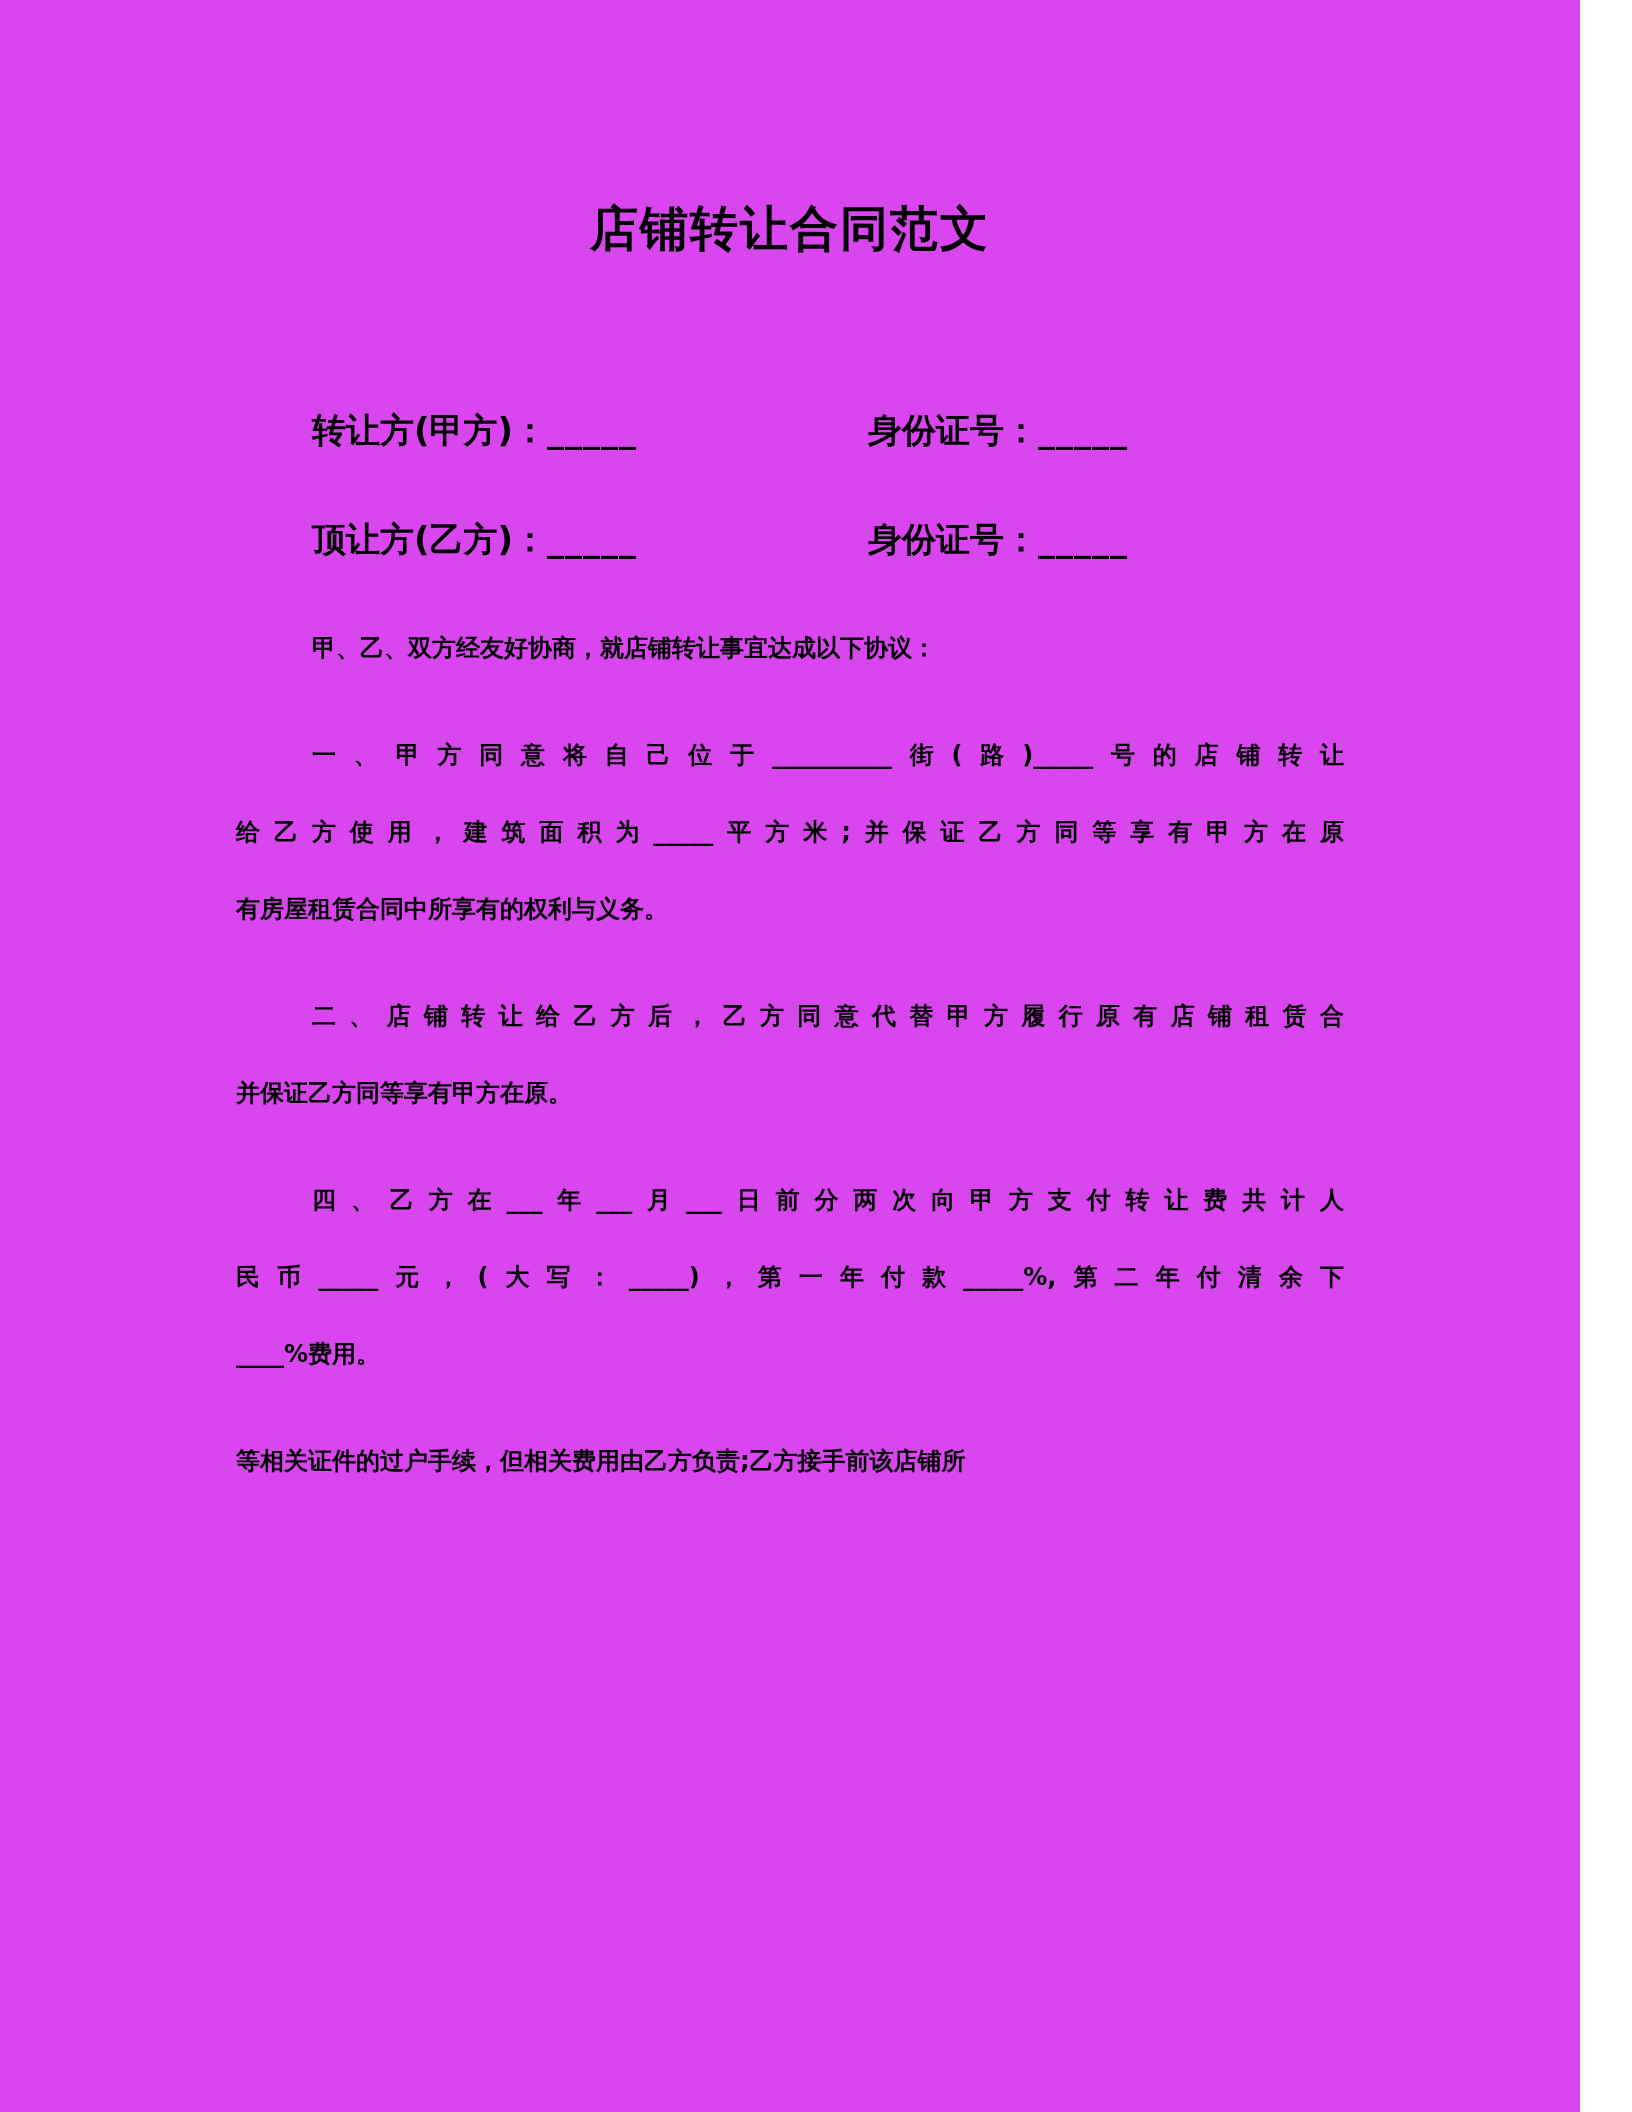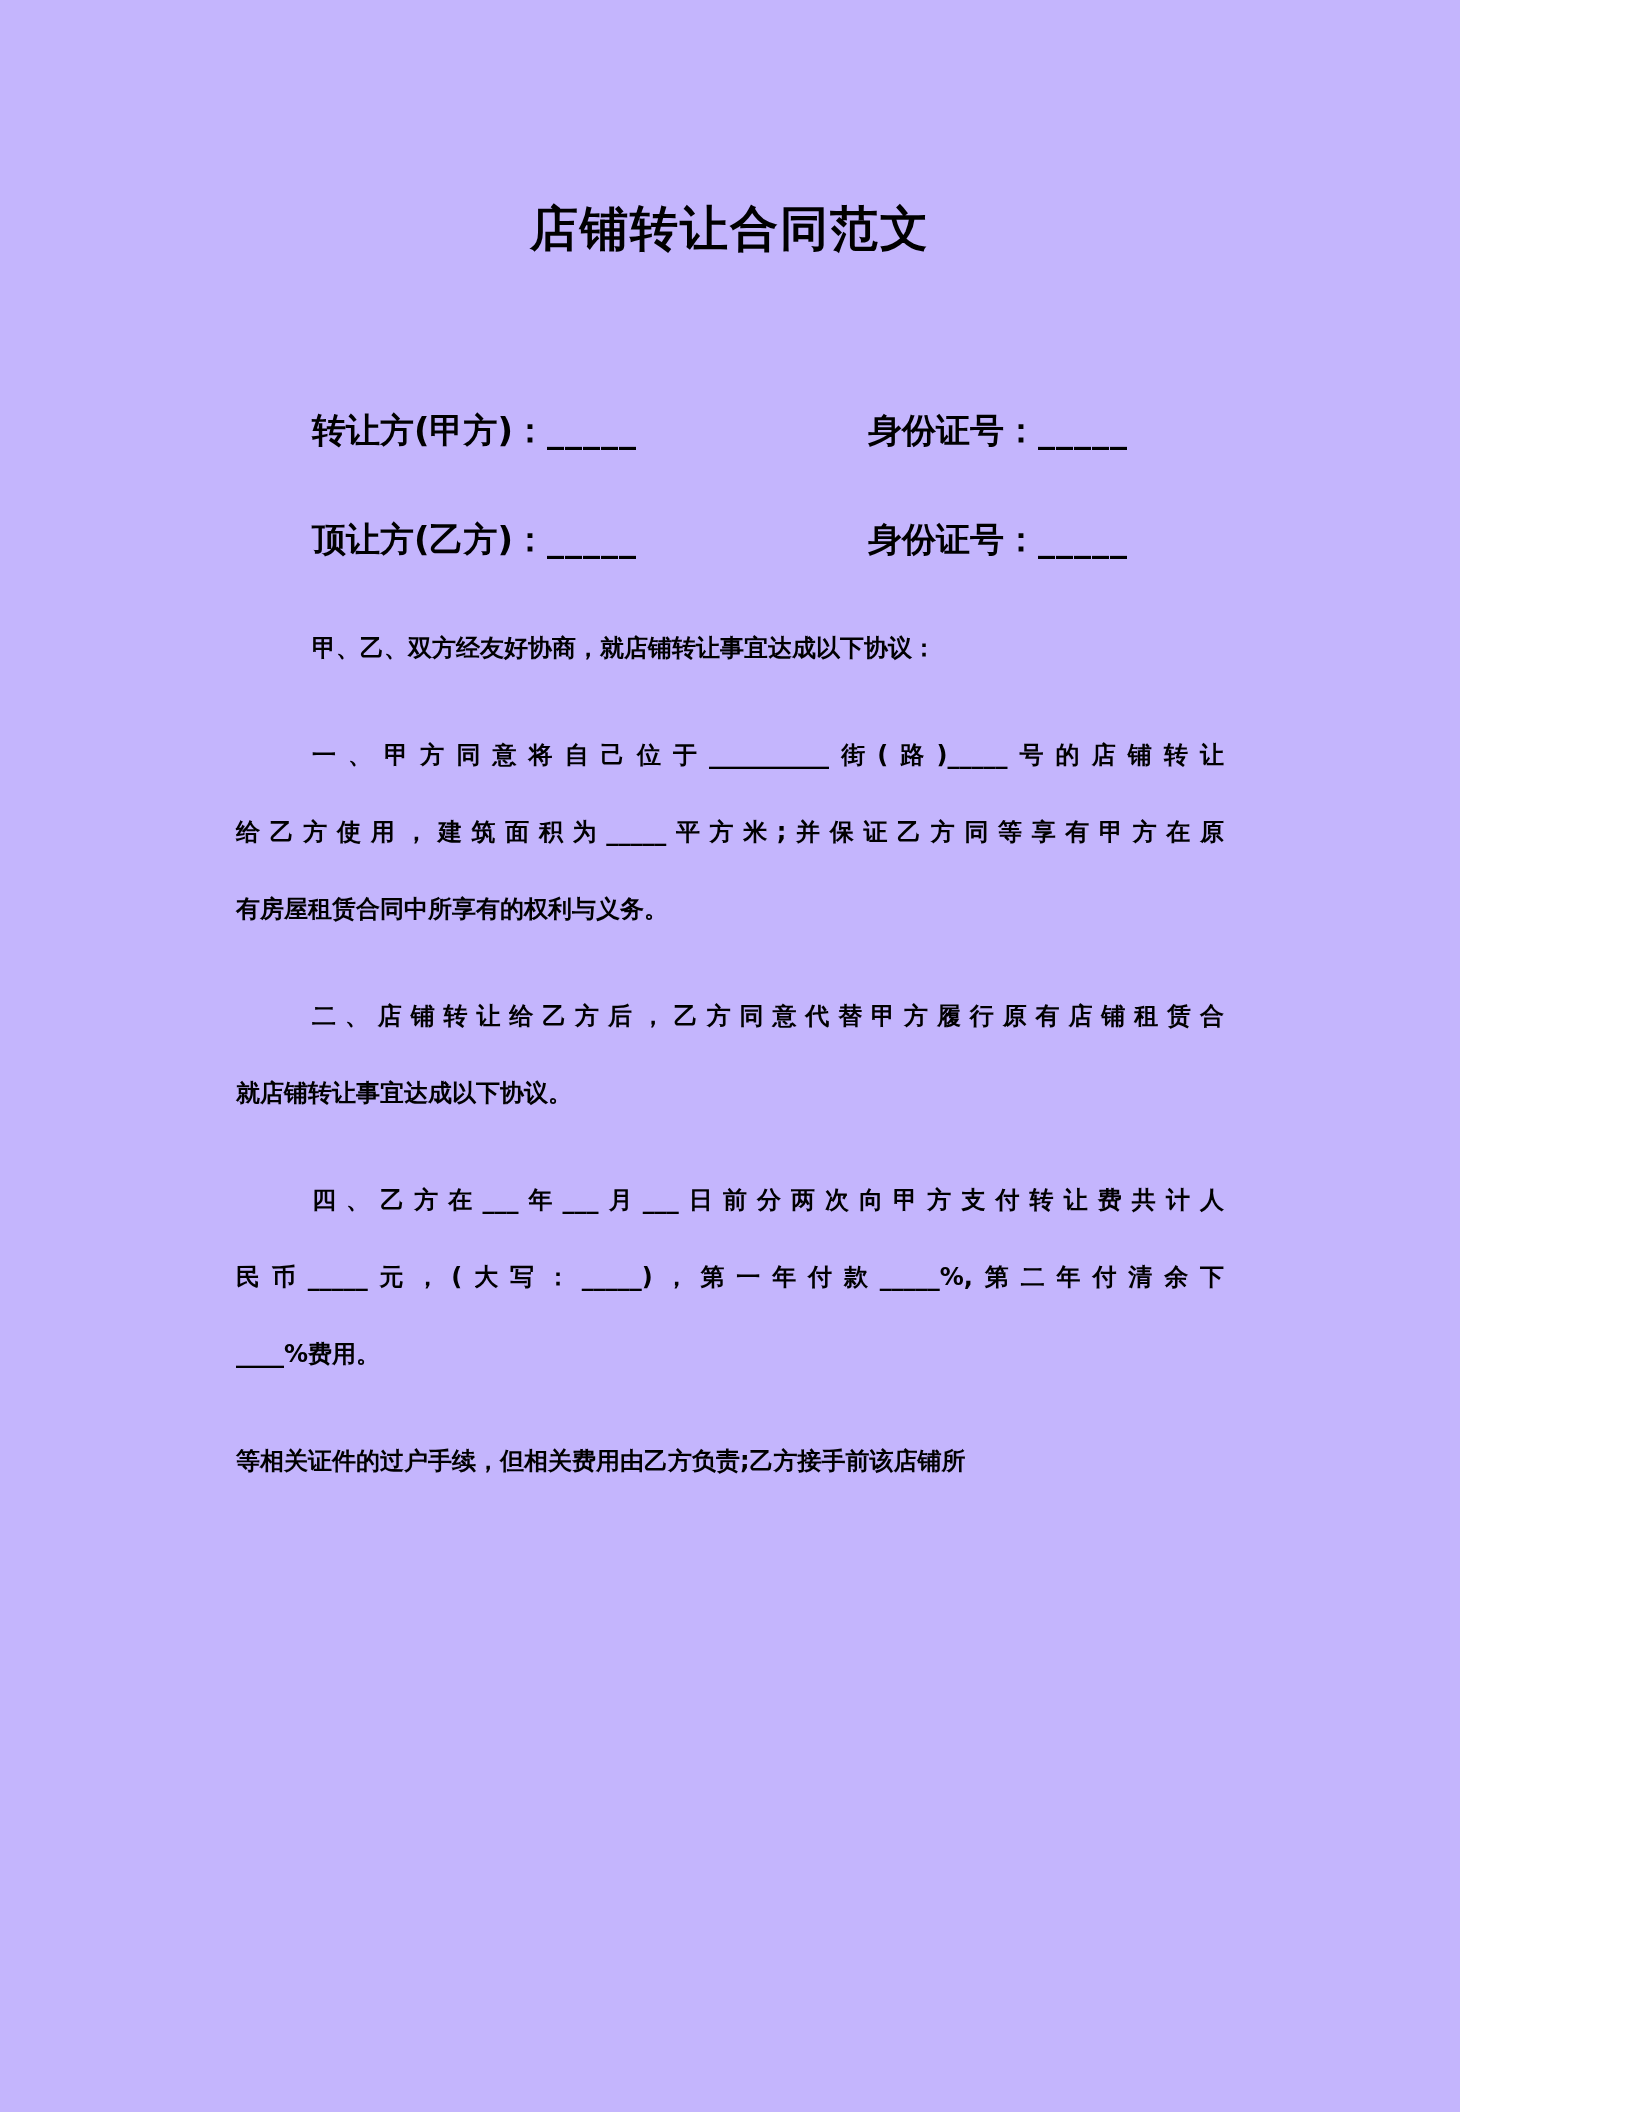--- a/index.html
+++ b/index.html
@@ -2,23 +2,23 @@
 <html><head>
 <meta charset="utf-8">
 <style>
   html, body {
     margin: 0;
     padding: 0;
     background: #ffffff;
   }
   .page {
     position: relative;
-    width: 1460px;
+    width: 1580px;
     height: 2112px;
-    background: #c4b5fd;
+    background: #d946ef;
     overflow: hidden;
     font-family: "DejaVu Sans", sans-serif;
     color: #000000;
     font-weight: 700;
     box-sizing: border-box;
     padding: 192px 236px 0 236px;
   }
   .doc-title {
     font-size: 48px;
     line-height: 72px;
@@ -83,21 +83,21 @@
       <div class="para">
         <div class="doc-line indent">甲、乙、双方经友好协商，就店铺转让事宜达成以下协议：</div>
       </div>
       <div class="para">
         <div class="doc-line indent fill">一、甲方同意将自己位于__________街(路)_____号的店铺转让</div>
         <div class="doc-line fill">给乙方使用，建筑面积为_____平方米;并保证乙方同等享有甲方在原</div>
         <div class="doc-line">有房屋租赁合同中所享有的权利与义务。</div>
       </div>
       <div class="para">
         <div class="doc-line indent fill">二、店铺转让给乙方后，乙方同意代替甲方履行原有店铺租赁合</div>
-        <div class="doc-line">就店铺转让事宜达成以下协议。</div>
+        <div class="doc-line">并保证乙方同等享有甲方在原。</div>
       </div>
       <div class="para">
         <div class="doc-line indent fill">四、乙方在___年___月___日前分两次向甲方支付转让费共计人</div>
         <div class="doc-line fill">民币_____元，(大写：_____)，第一年付款_____%,第二年付清余下</div>
         <div class="doc-line">____%费用。</div>
       </div>
       <div class="para">
         <div class="doc-line">等相关证件的过户手续，但相关费用由乙方负责;乙方接手前该店铺所</div>
       </div>
     </div>

